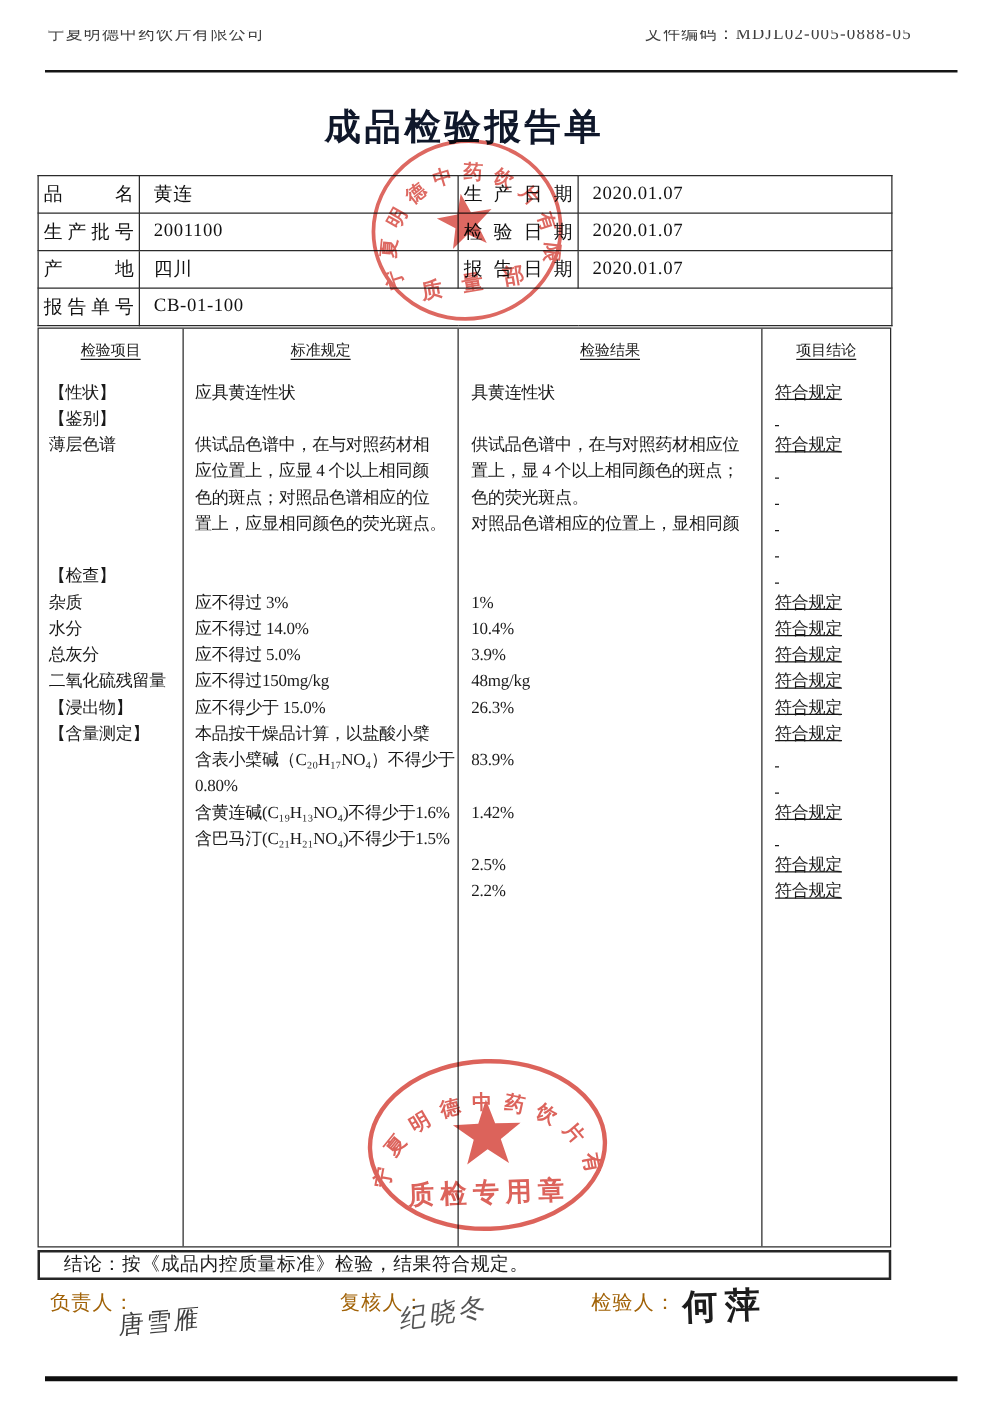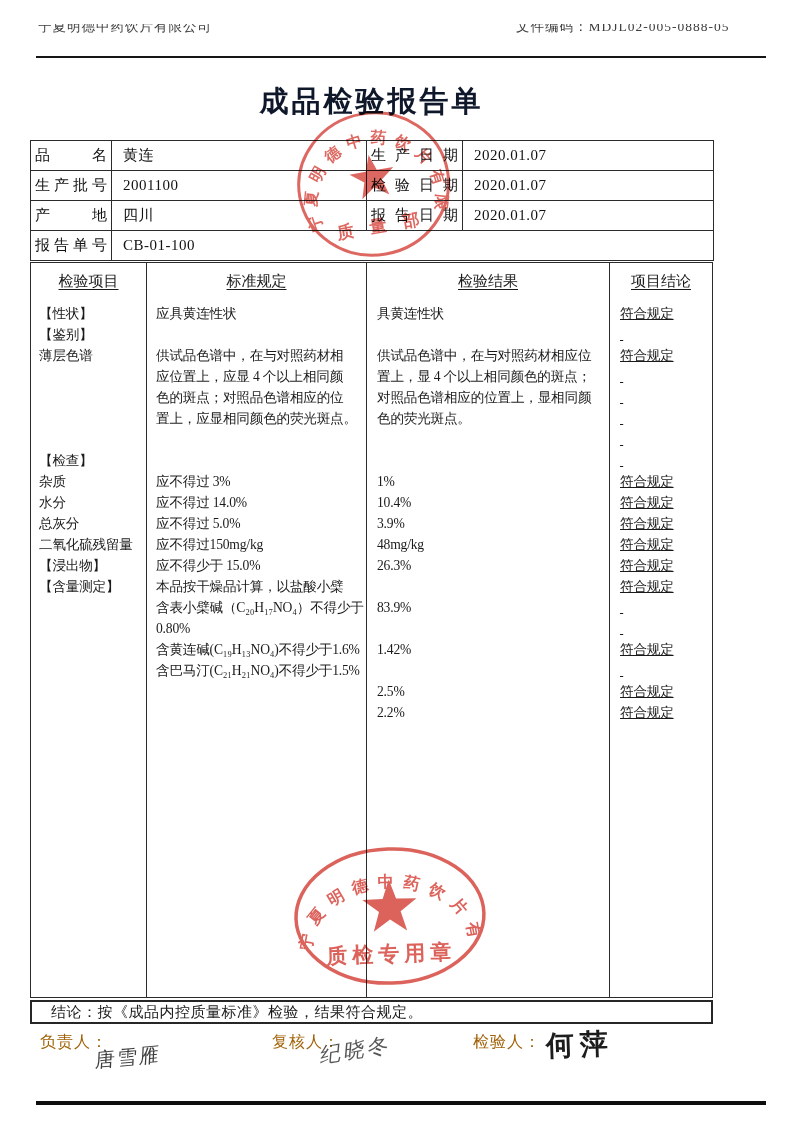--- a/index.html
+++ b/index.html
@@ -31,21 +31,21 @@
   td.lab{padding:0 4px;text-align:justify;text-align-last:justify;}
   td.val{padding-left:11px;letter-spacing:0.5px;}
   
   .insp{
     position:absolute;left:30px;top:262px;width:683px;height:736px;
     border:1px solid #2b2b2b;display:flex;box-sizing:border-box;background:transparent;
   }
   .insp-col{box-sizing:border-box;border-right:1px solid #2b2b2b;flex:0 0 auto;}
   .insp-col:last-child{border-right:none;flex:1 1 auto;}
   .c-item{width:116px;} .c-std{width:220px;} .c-res{width:243px;}
-  .insp-head{height:32px;padding-top:9px;text-align:center;font-size:15px;box-sizing:border-box;}
+  .insp-head{height:32px;padding-top:9px;text-align:center;font-size:12px;box-sizing:border-box;}
   .insp-head span{text-decoration:underline;text-underline-offset:3px;}
   .insp-body{padding-top:8px;}
   .tline{height:21px;line-height:21px;font-size:13.6px;letter-spacing:-0.2px;white-space:nowrap;overflow:visible;}
   .c-item .tline{padding-left:8px;}
   .c-std .tline{padding-left:9px;}
   .c-res .tline{padding-left:10px;}
   .c-con .tline{padding-left:10px;text-decoration:underline;}
   
   .conclusion{
     position:absolute;left:30px;top:1000px;width:683px;height:24px;
@@ -160,22 +160,22 @@
           <div class="tline">含巴马汀(C₂₁H₂₁NO₄)不得少于1.5%</div>
         </div>
     </div>
     <div class="insp-col c-res">
       <div class="insp-head"><span>检验结果</span></div>
       <div class="insp-body">
           <div class="tline">具黄连性状</div>
           <div class="tline">&nbsp;</div>
           <div class="tline">供试品色谱中，在与对照药材相应位</div>
           <div class="tline">置上，显 4 个以上相同颜色的斑点；</div>
+          <div class="tline">色的荧光斑点。</div>
           <div class="tline">对照品色谱相应的位置上，显相同颜</div>
-          <div class="tline">色的荧光斑点。</div>
           <div class="tline">&nbsp;</div>
           <div class="tline">&nbsp;</div>
           <div class="tline">1%</div>
           <div class="tline">10.4%</div>
           <div class="tline">3.9%</div>
           <div class="tline">48mg/kg</div>
           <div class="tline">26.3%</div>
           <div class="tline">&nbsp;</div>
           <div class="tline">83.9%</div>
           <div class="tline">&nbsp;</div>

